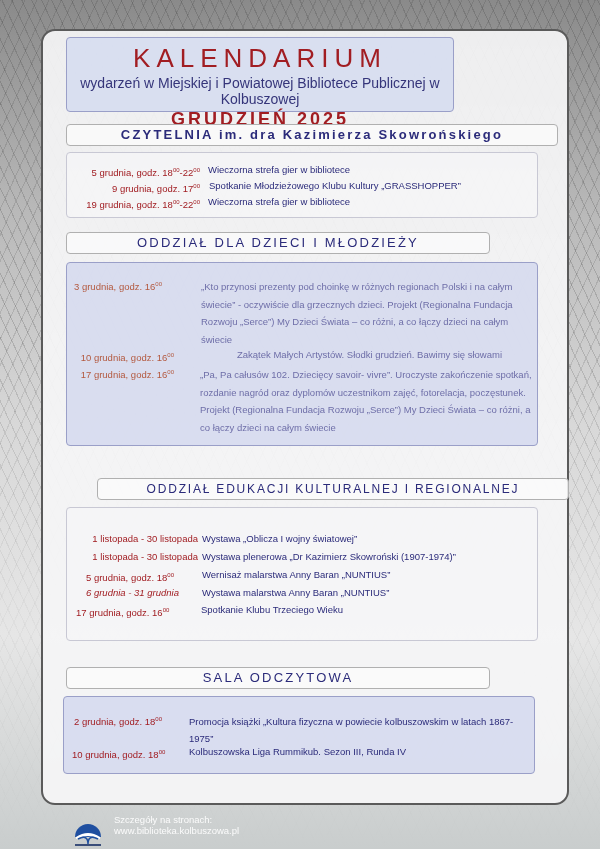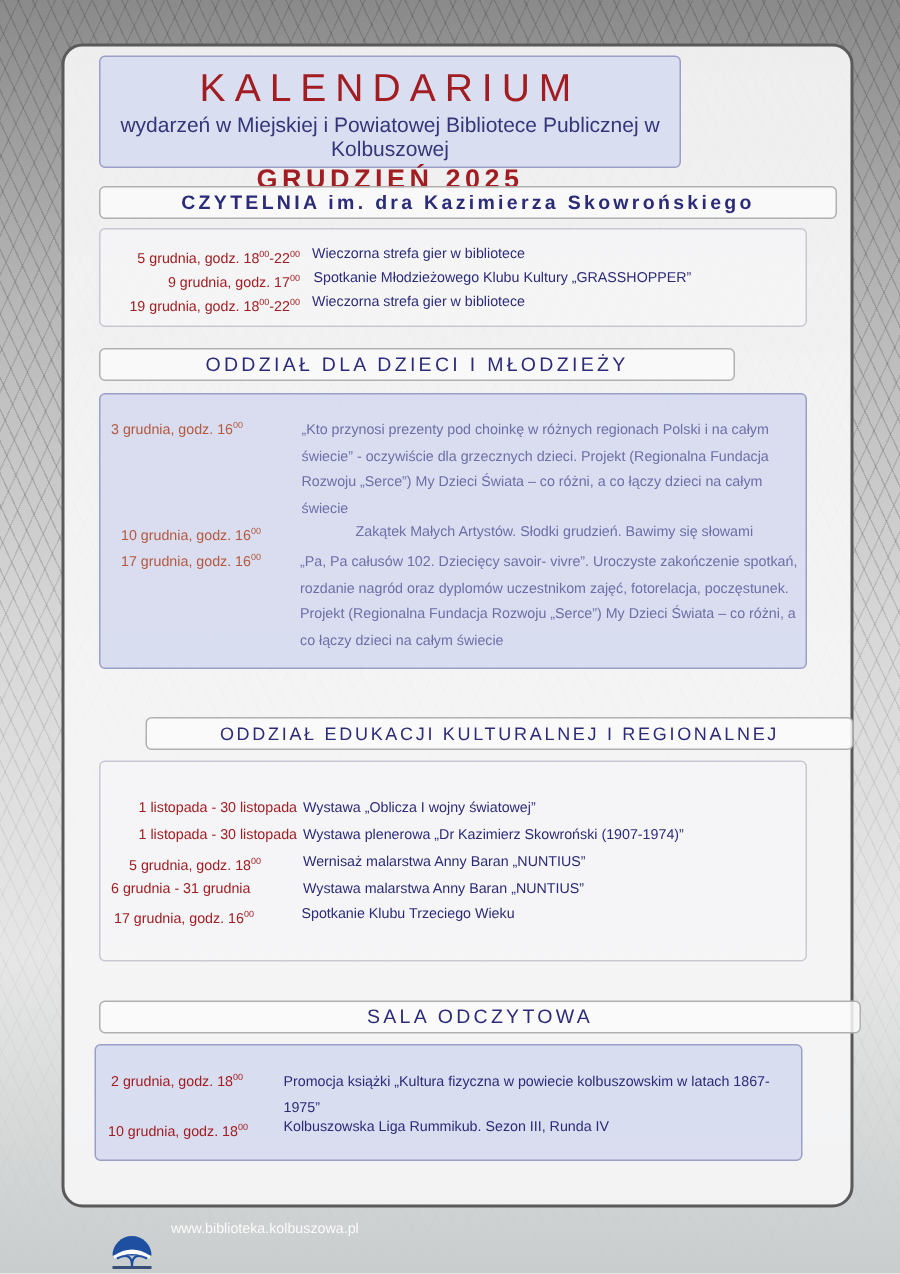--- a/index.html
+++ b/index.html
@@ -90,44 +90,45 @@
 </div>
 <div class="row" style="left:66px;top:551px;width:472px;">
   <span class="date" style="right:340px;"><span>1 listopada - 30 listopada</span></span>
   <span class="desc" style="left:136px;">Wystawa plenerowa „Dr Kazimierz Skowroński (1907-1974)”</span>
 </div>
 <div class="row" style="left:66px;top:569px;width:472px;">
   <span class="date" style="left:20px;text-align:left;"><span>5 grudnia, godz. 18</span><sup>00</sup></span>
   <span class="desc" style="left:136px;">Wernisaż malarstwa Anny Baran „NUNTIUS”</span>
 </div>
 <div class="row" style="left:66px;top:587px;width:472px;">
-  <span class="date" style="left:8px;text-align:center;"><span>6 grudnia - 31 grudnia</span></span>
+  <span class="date" style="left:20px;text-align:center;font-style:italic;"><span>6 grudnia - 31 grudnia</span></span>
   <span class="desc" style="left:136px;">Wystawa malarstwa Anny Baran „NUNTIUS”</span>
 </div>
 <div class="row" style="left:66px;top:604px;width:472px;">
   <span class="date" style="left:10px;text-align:left;"><span>17 grudnia, godz. 16</span><sup>00</sup></span>
   <span class="desc" style="left:135px;">Spotkanie Klubu Trzeciego Wieku</span>
 </div>
 
-<div class="card sec-head" style="left:66px;top:667px;width:508px;height:22px;font-size:13px;line-height:20px;">
+<div class="card sec-head" style="left:66px;top:667px;width:424px;height:22px;font-size:13px;line-height:20px;">
   <span>SALA ODCZYTOWA</span>
 </div>
 <div class="card sec-body blue" style="left:63px;top:696px;width:472px;height:78px;"></div>
 <div class="row" style="left:66px;top:713px;width:472px;">
   <span class="date" style="left:8px;text-align:left;"><span>2 grudnia, godz. 18</span><sup>00</sup></span>
   <span class="desc" style="left:123px;width:345px;line-height:17px;">Promocja książki „Kultura fizyczna w powiecie kolbuszowskim w latach 1867-1975”</span>
 </div>
 <div class="row" style="left:66px;top:746px;width:472px;">
   <span class="date" style="left:6px;text-align:left;"><span>10 grudnia, godz. 18</span><sup>00</sup></span>
   <span class="desc" style="left:123px;">Kolbuszowska Liga Rummikub. Sezon III, Runda IV</span>
 </div>
 
 <div class="footer">
   <svg class="logo" viewBox="0 0 32 32">
     <path d="M3 20 A13 13 0 0 1 29 20 Z" fill="#1f4fa0"></path>
     <path d="M4 20 Q16 12 28 20 L28 22 Q16 16 4 22 Z" fill="#ffffff"></path>
     <path d="M6 22 Q16 17 16 27 Q16 17 26 22" stroke="#1f4fa0" stroke-width="1.5" fill="none"></path>
     <rect x="3" y="27" width="26" height="2" fill="#3a4e7a"></rect>
   </svg>
   <div class="foot-text">
+    <div>Szczegóły na stronach:</div>
     <div>www.biblioteka.kolbuszowa.pl</div>
   </div>
 </div>
 
 </body></html>

